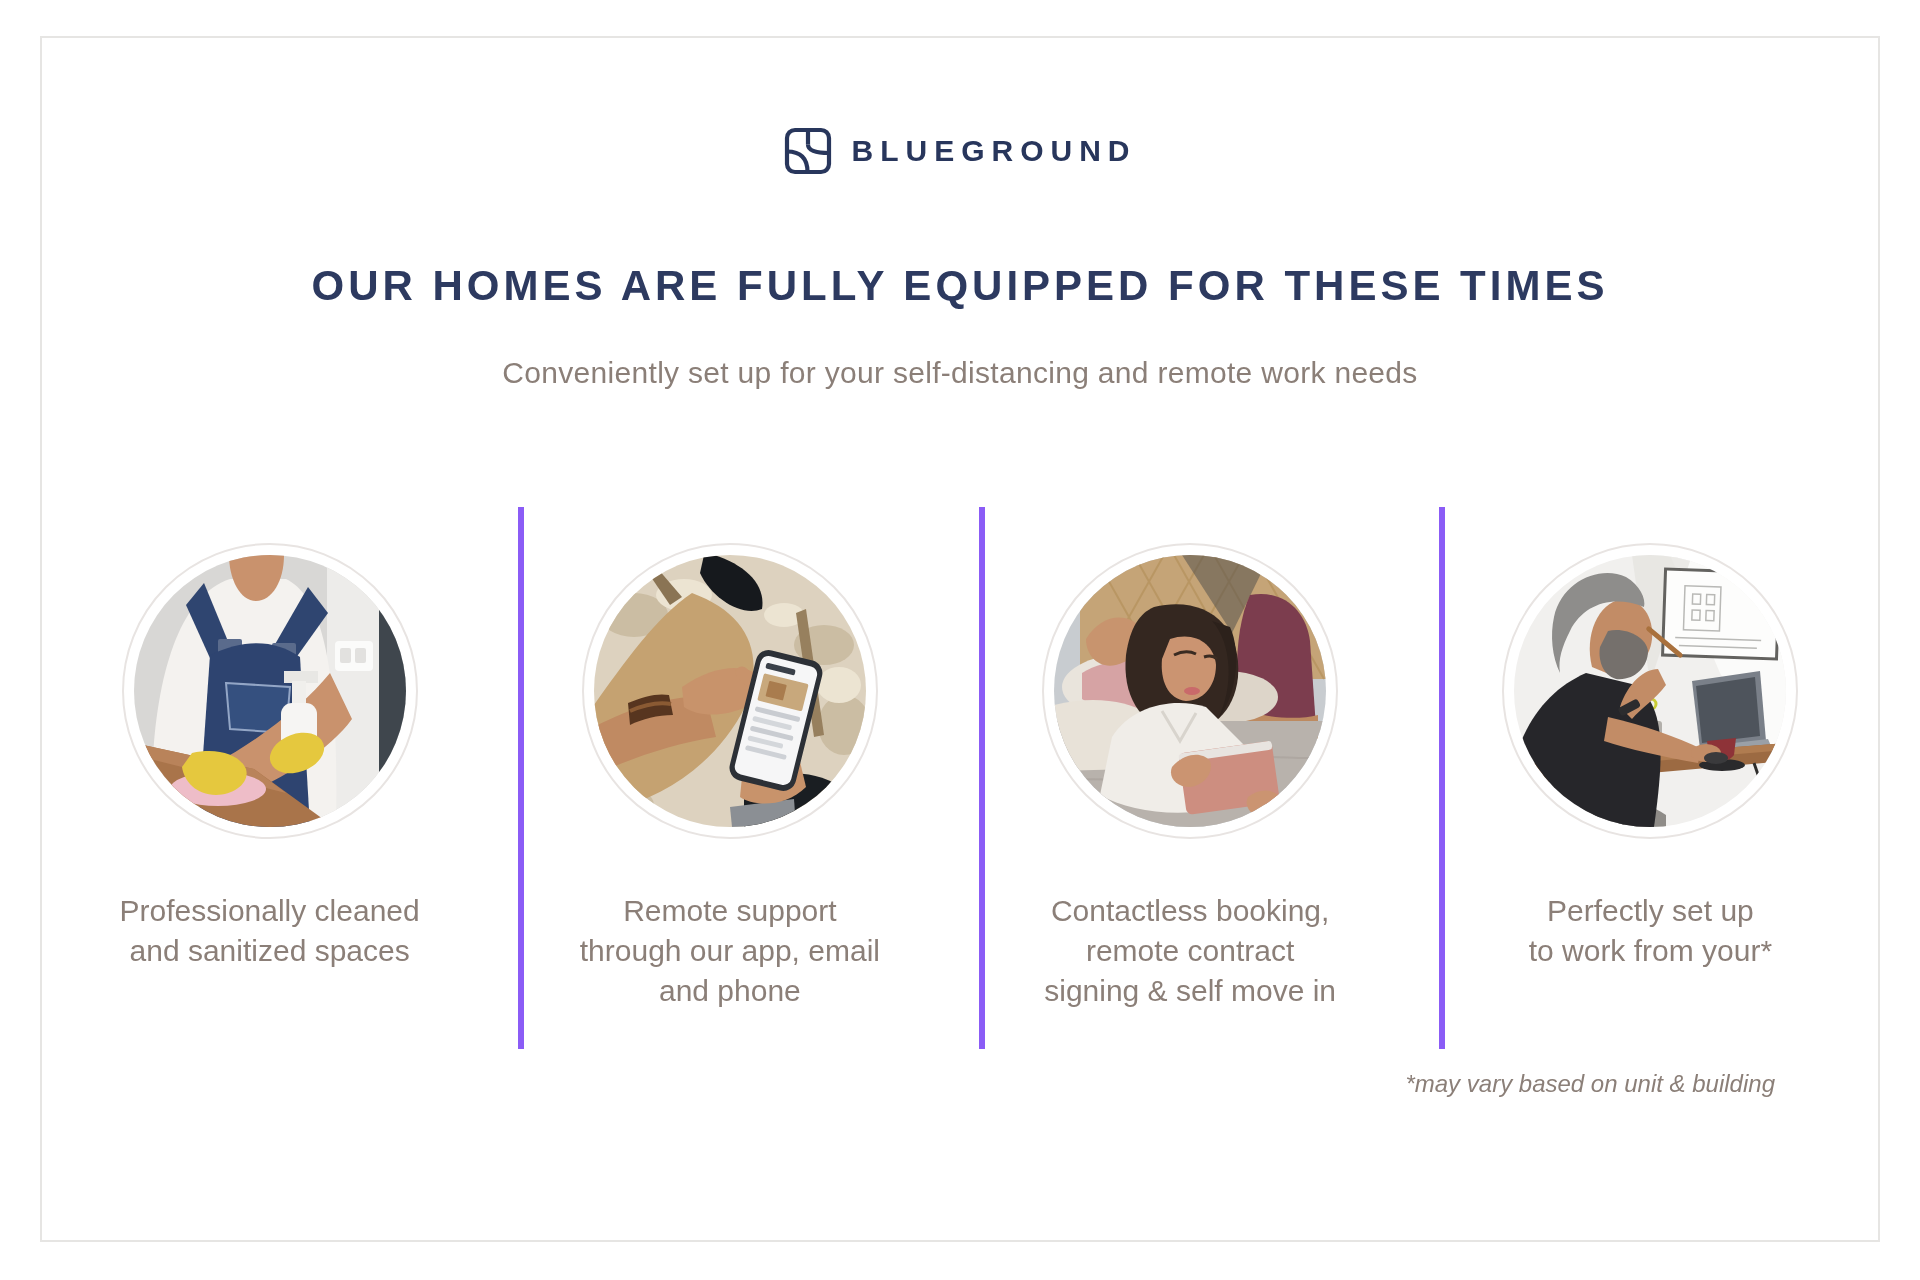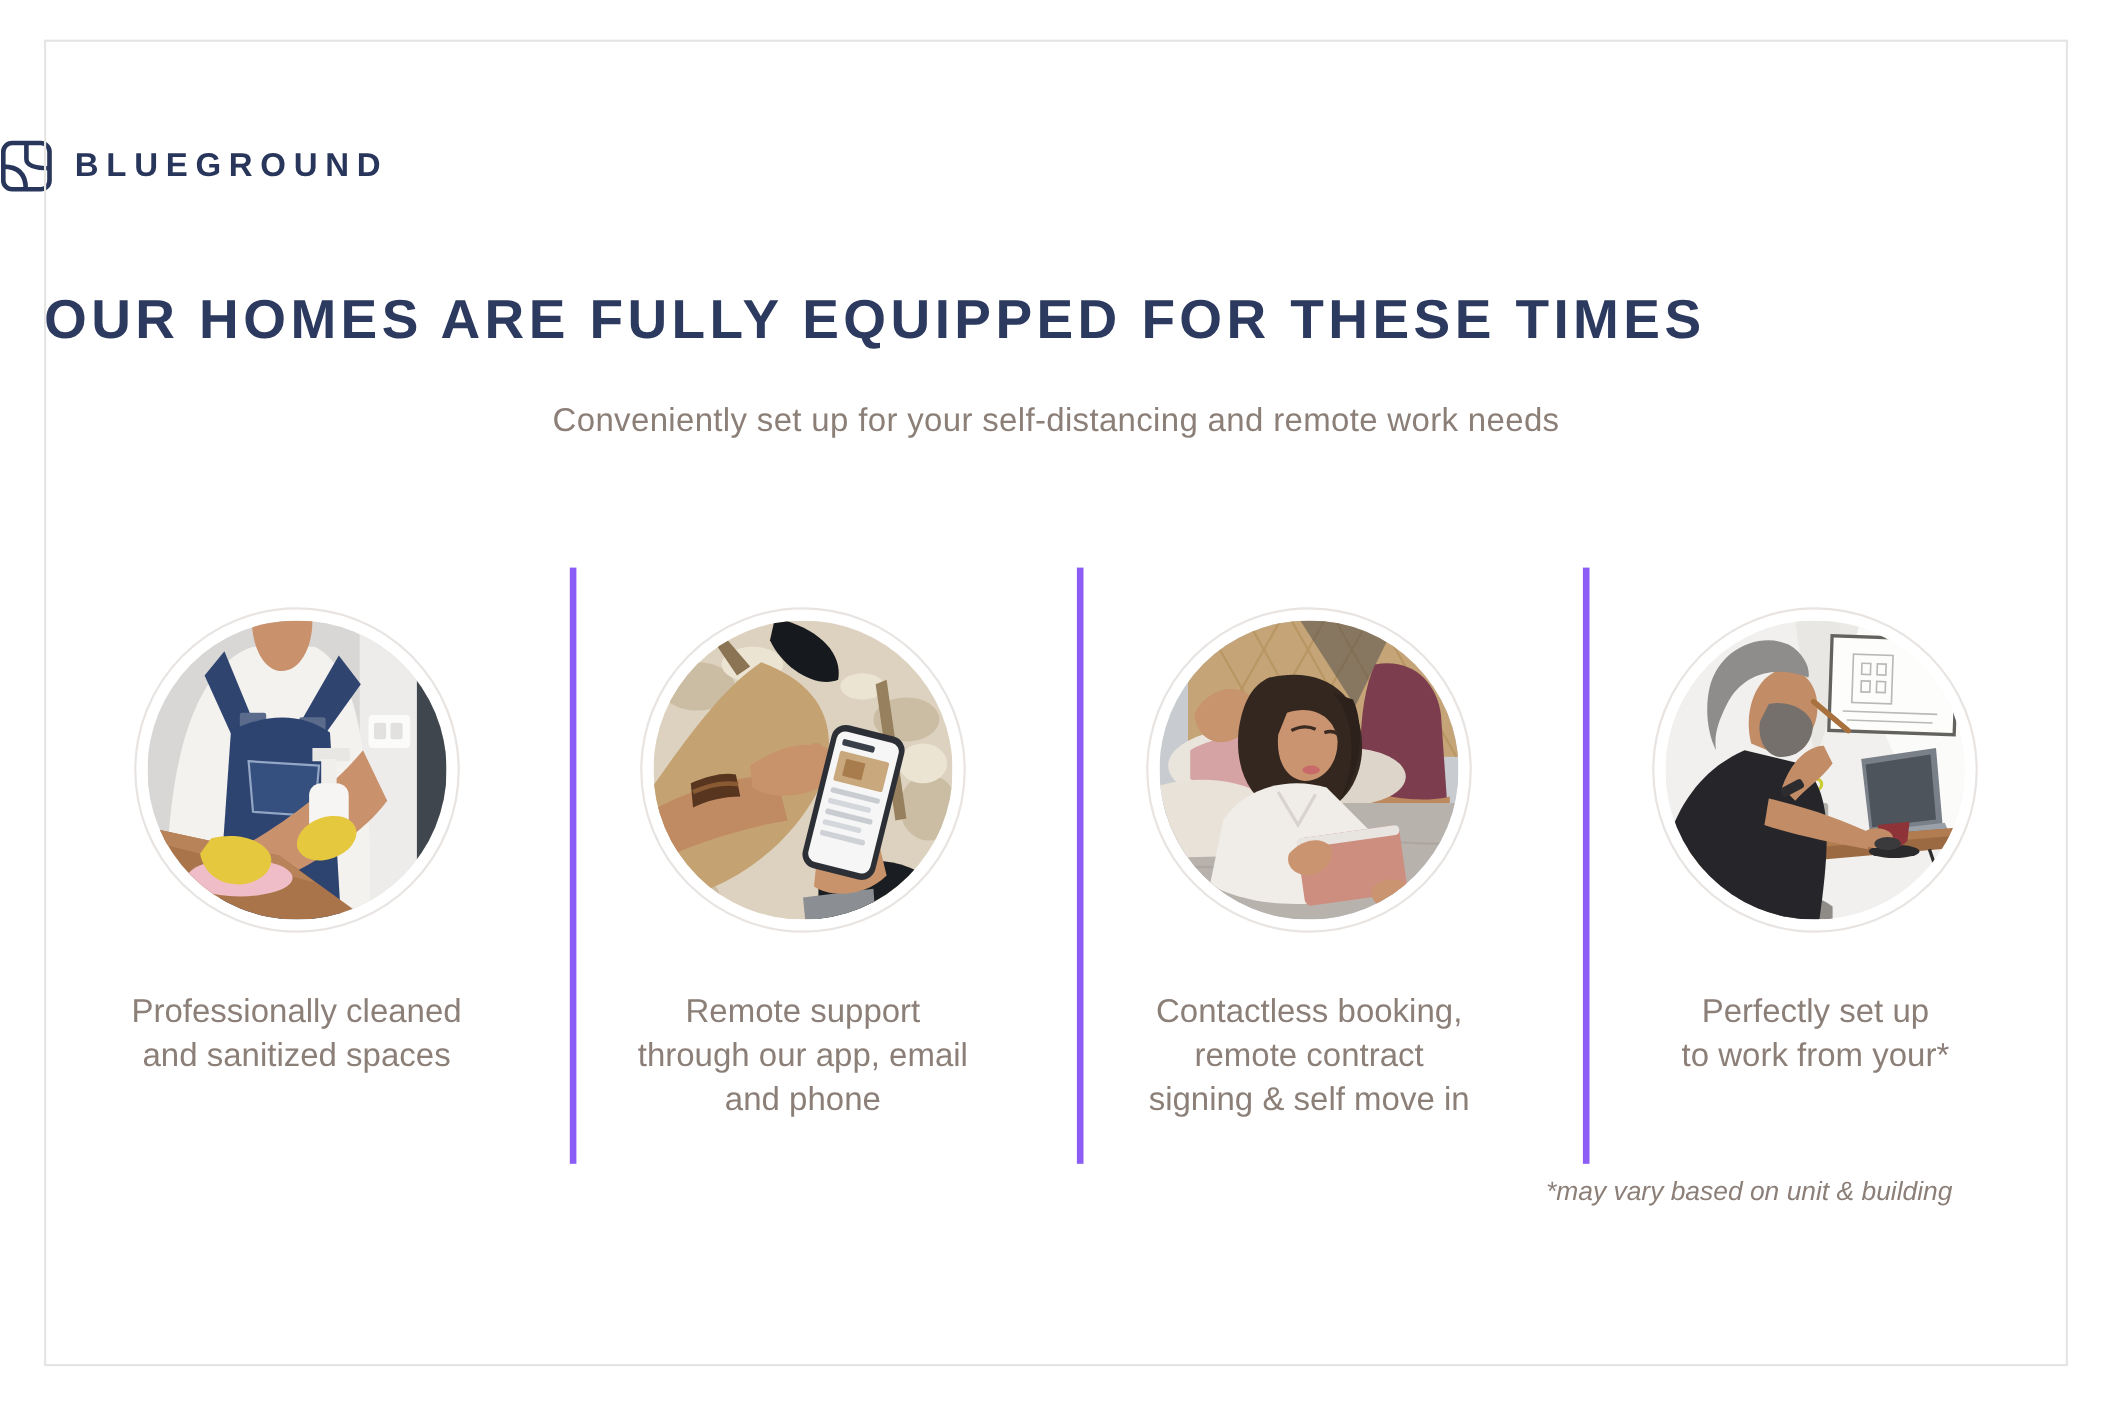--- a/index.html
+++ b/index.html
@@ -11,31 +11,32 @@
     overflow:hidden;
   }
   .frame{
     position:absolute;
     top:36px;left:40px;right:40px;bottom:38px;
     border:2px solid #e6e5e3;
     pointer-events:none;
   }
   .logo-row{
     margin:126px auto 0;
-    display:flex;justify-content:flex-start;align-items:center;gap:20px;
+    display:flex;justify-content:center;align-items:center;gap:20px;
     height:50px;
   }
   .logo-icon{width:48px;height:48px;display:block;}
   .brand-name{
     font-size:30px;font-weight:700;letter-spacing:7px;
     color:#28365c;
   }
   .headline{
     margin:86px 40px 12px;
-    font-size:50px;font-weight:800;letter-spacing:4px;
+    text-align:center;
+    font-size:42px;font-weight:800;letter-spacing:4px;
     line-height:1.15;
     color:#2d3a60;
   }
   .subtitle{
     margin:44px 40px 0;
     text-align:center;
     font-size:30px;font-weight:400;letter-spacing:0.3px;
     line-height:1.25;
     color:#8b7f78;
   }

